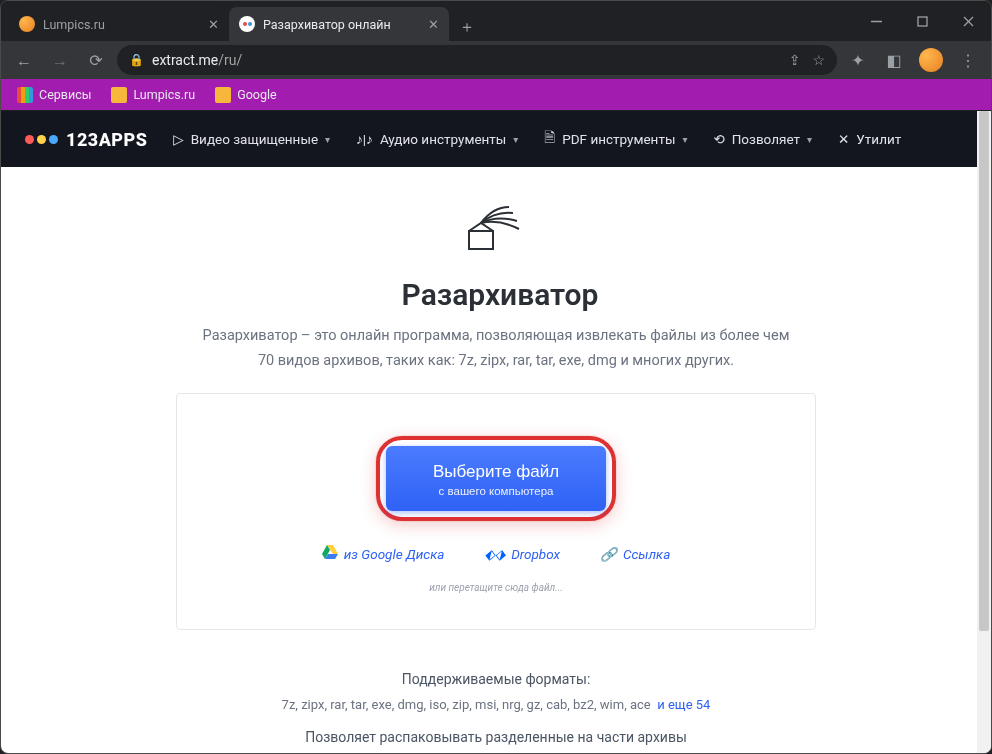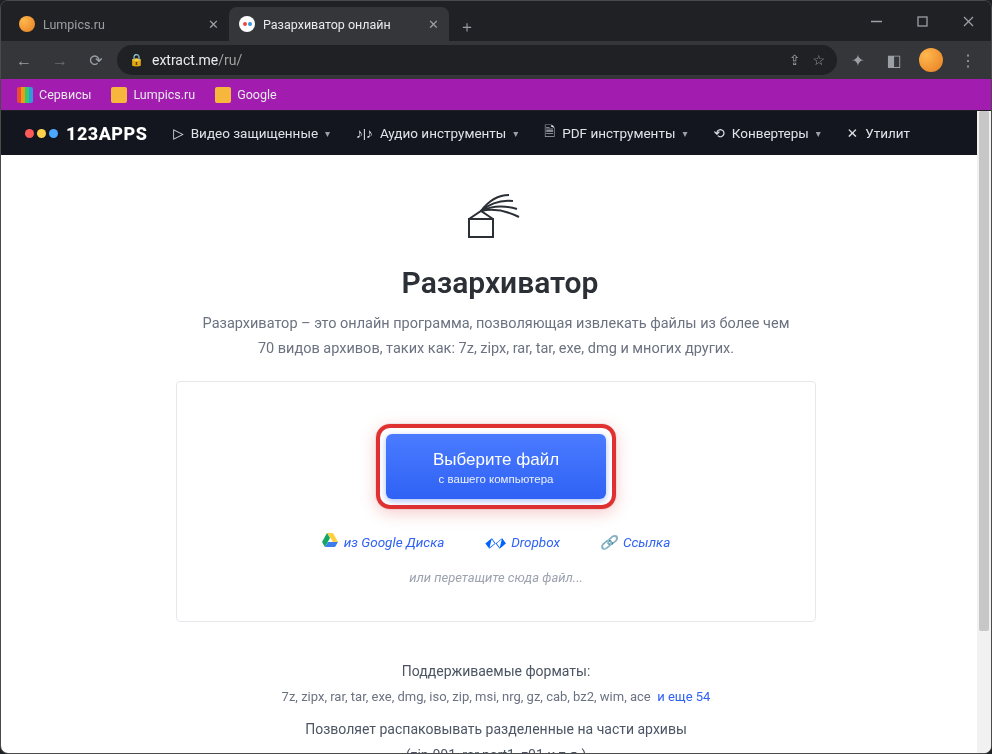--- a/index.html
+++ b/index.html
@@ -118,21 +118,21 @@
 .content-area {
   position: absolute;
   top: 110px;
   left: 0;
   right: 0;
   bottom: 0;
   background: #fff;
   overflow: hidden;
 }
 .app-nav {
-  height: 44px;
+  height: 56px;
   background: #14161f;
   display: flex;
   align-items: center;
   padding: 0 24px;
   gap: 26px;
 }
 .app-logo {
   display: flex; align-items: center; gap: 8px;
   color: #fff; font-weight: 800; font-size: 18px; letter-spacing: 0.5px;
 }
@@ -152,21 +152,21 @@
 .upload-box {
   width: 640px;
   margin: 0 auto;
   border: 1px solid #e5e7eb;
   border-radius: 4px;
   padding: 42px 30px 36px;
 }
 .annot-frame {
   display: inline-block;
   border: 4px solid #e03131;
-  border-radius: 14px;
+  border-radius: 26px;
   padding: 6px;
   box-shadow: 0 0 0 1px rgba(0,0,0,0.05), 0 4px 16px rgba(224,49,49,0.25);
 }
 .choose-btn {
   background: #3b6fff;
   background: linear-gradient(#4a7bff,#2f62f5);
   color: #fff;
   border: none;
   border-radius: 6px;
   padding: 16px 36px 14px;
@@ -178,21 +178,21 @@
 .choose-btn .small { font-size: 11.5px; opacity: 0.9; margin-top: 3px; }
 .cloud-row {
   display: flex; justify-content: center; gap: 40px;
   margin-top: 24px;
 }
 .cloud-link {
   display: flex; align-items: center; gap: 6px;
   color: #2f62f5; font-size: 13.5px; cursor: pointer;
   font-style: italic;
 }
-.drag-hint { margin-top: 20px; color: #9ca3af; font-size: 13px; font-style: italic; }
+.drag-hint { margin-top: 20px; color: #9ca3af; font-size: 10px; font-style: italic; }
 .info { margin-top: 36px; color: #4b5563; font-size: 14px; line-height: 1.9; }
 .info .formats { color: #6b7280; font-size: 13px; }
 .info .more-link { color: #2f62f5; cursor: pointer; }
 .scrollbar {
   position: absolute;
   right: 0;
   top: 110px;
   width: 14px;
   bottom: 0;
   background: #f1f1f1;
@@ -302,21 +302,21 @@
         <span>Аудио инструменты</span>
         <span class="chev">▾</span>
       </div>
       <div class="nav-link">
         <span>🗎</span>
         <span>PDF инструменты</span>
         <span class="chev">▾</span>
       </div>
       <div class="nav-link">
         <span>⟲</span>
-        <span>Конвертеры</span>
+        <span>Позволяет</span>
         <span class="chev">▾</span>
       </div>
       <div class="nav-link">
         <span>✕</span>
         <span>Утилит</span>
       </div>
     </div>
 
     <div class="page-content">
       <div class="hero-row">

